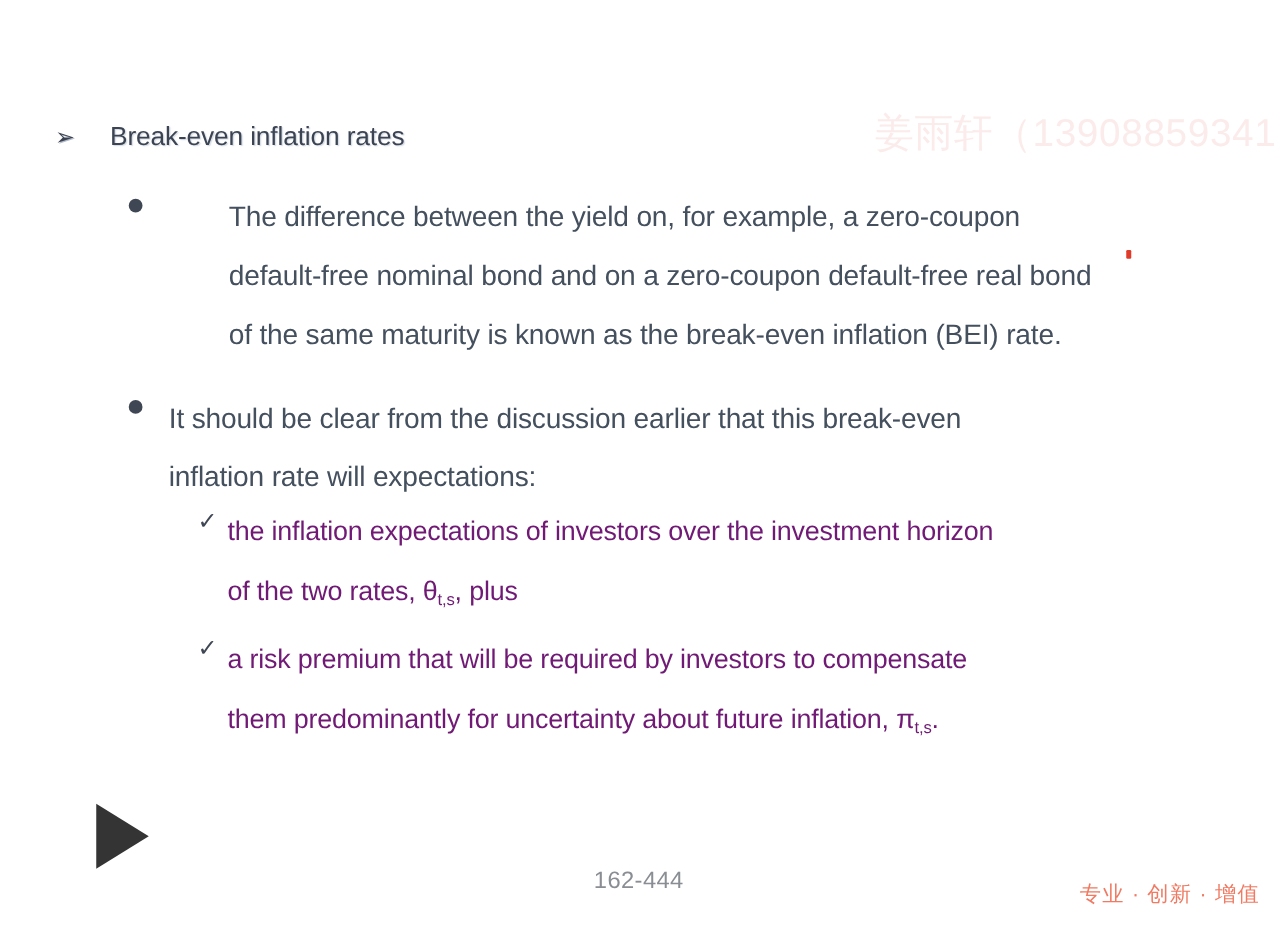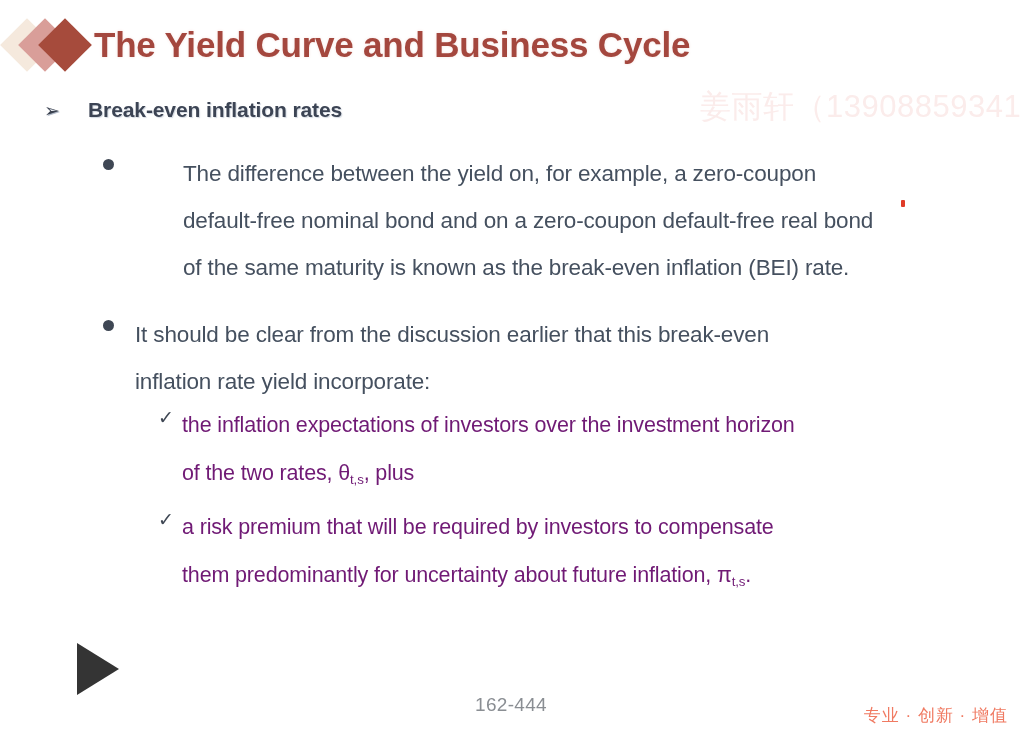--- a/index.html
+++ b/index.html
@@ -84,21 +84,21 @@
   .arrow-glyph {
     font-size: 19px;
     color: #3b4250;
     width: 44px;
     flex: 0 0 auto;
     line-height: 1;
     text-shadow: 1px 1px 0 rgba(170,180,195,0.9);
   }
   .lvl1-text {
     font-size: 21px;
-    font-weight: bold;
+    font-weight: normal;
     color: #3c4454;
     letter-spacing: -0.1px;
     text-shadow: 1px 1px 1px rgba(175,185,200,0.55);
   }
 
   
   .lvl2 {
     position: absolute;
     left: 103px;
     display: flex;
@@ -209,28 +209,20 @@
     letter-spacing: 1px;
     white-space: nowrap;
     text-shadow: 0 0 1px rgba(255,255,255,0.85);
   }
 </style>
 </head>
 <body>
 
 <div class="slide">
 
-  <div class="title-row">
-    <div class="diamond-mark">
-      <i class="dia-1"></i>
-      <i class="dia-2"></i>
-      <i class="dia-3"></i>
-    </div>
-    <div class="slide-title">The Yield Curve and Business Cycle</div>
-  </div>
 
   <div class="watermark">姜雨轩（13908859341</div>
 
   <div class="lvl1">
     <span class="arrow-glyph">➢</span>
     <span class="lvl1-text">Break-even inflation rates</span>
   </div>
 
   <div class="lvl2 lvl2-a">
     <span class="dot-glyph">
@@ -244,21 +236,21 @@
   </div>
 
   <div class="red-caret"></div>
 
   <div class="lvl2 lvl2-b">
     <span class="dot-glyph">
         <span></span>
       </span>
     <span class="lvl2-text">
       <span>It should be clear from the discussion earlier that this break-even</span><br>
-      <span>inflation rate yield incorporate:</span>
+      <span>inflation rate will expectations:</span>
     </span>
   </div>
 
   <div class="lvl3 lvl3-a">
     <span class="check-glyph">✓</span>
     <span class="lvl3-text">
       <span>the inflation expectations of investors over the investment horizon</span><br>
       <span class="ind"><span>of the two rates, </span><span>θ</span><sub>t,s</sub><span>, plus</span></span>
     </span>
   </div>

